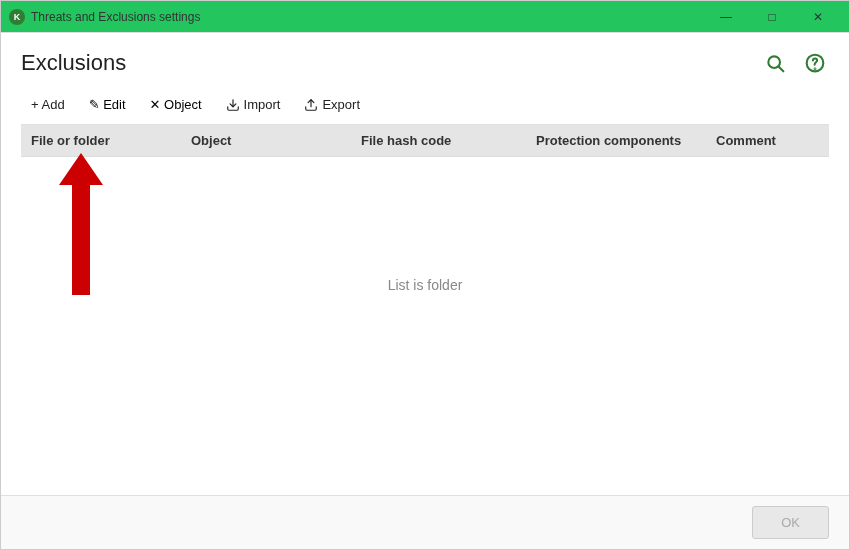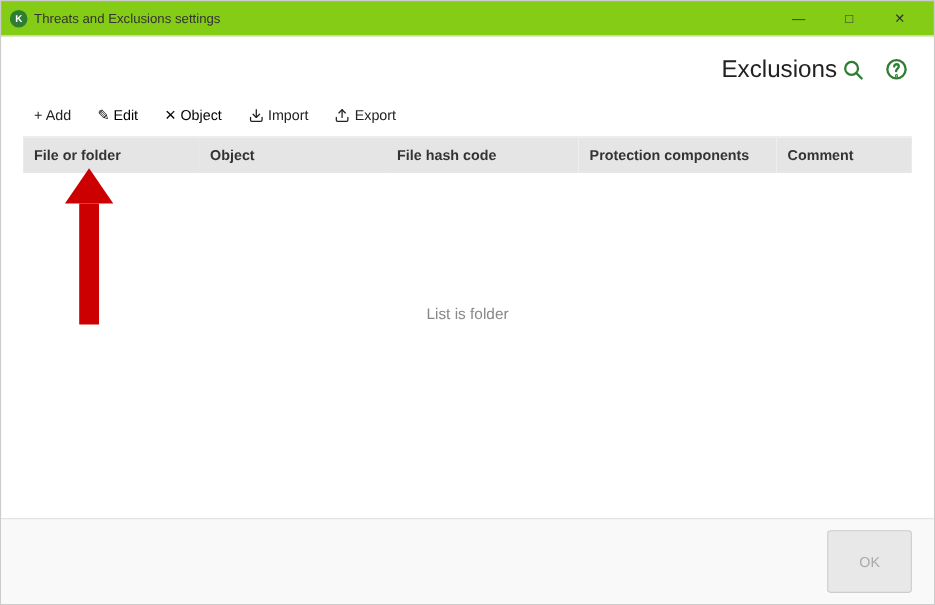--- a/index.html
+++ b/index.html
@@ -17,21 +17,21 @@
       display: flex;
       flex-direction: column;
       border: 1px solid #ccc;
     }
 
     
     .title-bar {
       display: flex;
       align-items: center;
       justify-content: space-between;
-      background: #84cc16;
+      background: #22c55e;
       height: 32px;
       padding: 0 8px;
       border-bottom: 1px solid #ddd;
       flex-shrink: 0;
       gap: 20px;
     }
 
     .title-bar-left {
       display: flex;
       align-items: center;
@@ -66,21 +66,21 @@
       display: flex;
       flex-direction: column;
       flex: 1;
       padding: 16px 20px 0 20px;
       overflow: hidden;
     }
 
     .page-header {
       display: flex;
       align-items: center;
-      justify-content: flex-end;
+      justify-content: space-between;
       margin-bottom: 16px;
     }
 
     .page-title {
       font-size: 22px;
       font-weight: 400;
       color: #222;
     }
 
     .header-icons {
@@ -209,21 +209,21 @@
       justify-content: flex-end;
       align-items: center;
       gap: 8px;
       padding: 10px 20px;
       border-top: 1px solid #e0e0e0;
       background: #f9f9f9;
       flex-shrink: 0;
     }
 
     .footer-btn {
-      padding: 20px 28px;
+      padding: 8px 28px;
       border-radius: 3px;
       font-size: 13px;
       cursor: pointer;
       border: 1px solid #ccc;
     }
 
     .footer-btn.ok {
       background: #e8e8e8;
       color: #aaa;
       cursor: default;

